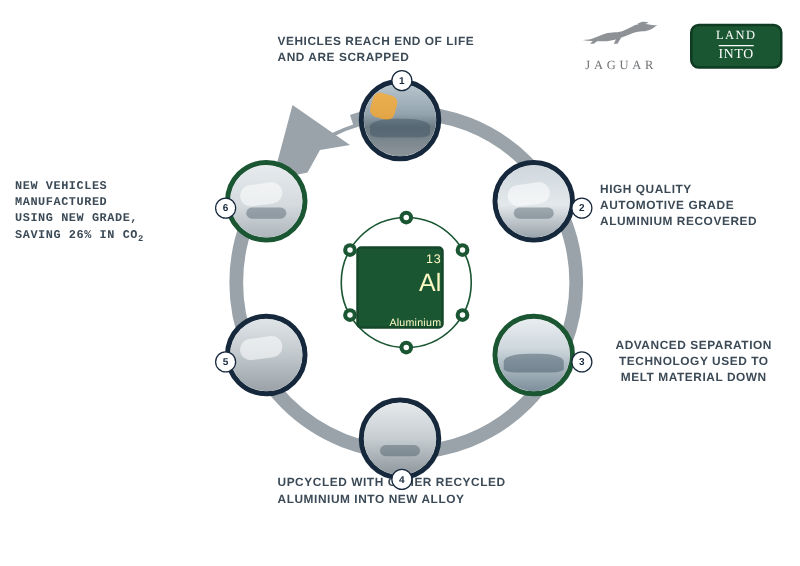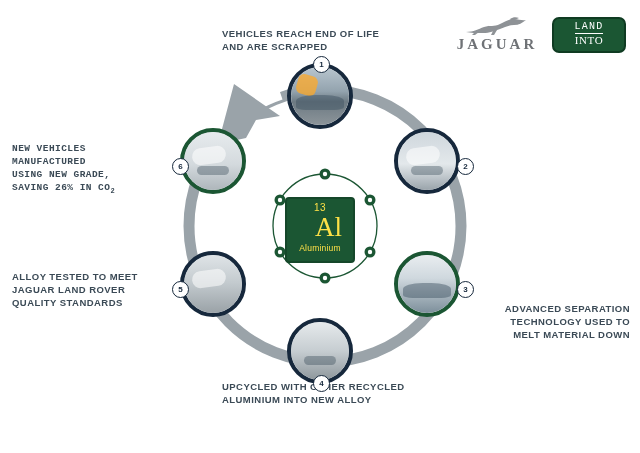--- a/index.html
+++ b/index.html
@@ -36,45 +36,44 @@
     align-items: center;
     width: 74px;
   }
   .jaguar-cat {
     width: 66px;
     height: 20px;
     position: relative;
   }
   .jaguar-cat svg { display: block; }
   .jaguar-word {
-    font-size: 15px;
+    font-size: 10px;
     letter-spacing: 3px;
     color: #6f7276;
     font-family: "Liberation Serif", serif;
-    margin-top: 0;
-    font-weight: bold;
+    margin-top: 11px;
   }
   .landrover-logo {
     width: 74px;
     height: 36px;
     border-radius: 7px;
     background: #1b5633;
     border: 2px solid #0f3b22;
     color: #ffffff;
     display: flex;
     flex-direction: column;
     align-items: center;
     justify-content: center;
     box-sizing: border-box;
     line-height: 1.05;
   }
   .lr-line1 {
     font-size: 10px;
     letter-spacing: 1.2px;
-    font-family: Liberation Mono, monospace;
+    font-family: Liberation Serif, serif;
   }
   .lr-line2 {
     font-size: 11px;
     letter-spacing: 0.6px;
     font-family: "Liberation Serif", serif;
     border-top: 1px solid #ffffff;
     padding-top: 1px;
     margin-top: 1px;
   }
 
@@ -147,55 +146,55 @@
   
   .element-tile {
     position: absolute;
     left: 285px;
     top: 197px;
     width: 70px;
     height: 66px;
     background: #1b5633;
     border: 2px solid #15472a;
     border-radius: 4px;
-    color: #fde047;
+    color: #fef9c3;
     box-sizing: border-box;
-    text-align: center;
+    text-align: right;
   }
   .el-num {
     font-size: 10px;
     margin-top: 3px;
     letter-spacing: 0.5px;
   }
   .el-sym {
-    font-size: 27px;
+    font-size: 20px;
     line-height: 26px;
-    font-family: Liberation Serif, serif;
+    font-family: Liberation Sans, sans-serif;
     margin-top: 1px;
     padding-left: 17px;
   }
   .el-name {
     font-size: 8.5px;
     letter-spacing: 0.2px;
-    margin-top: 3px;
+    margin-top: 13px;
   }
 
   
   .label {
     position: absolute;
     font-size: 9.5px;
     line-height: 13px;
     color: #3b4a56;
     letter-spacing: 0.45px;
     font-weight: bold;
     white-space: pre-line;
   }
   #label1 { left: 222px; top: 27px; width: 200px; text-align: left; }
   #label2 { left: 480px; top: 145px; width: 150px; text-align: left; }
-  #label3 { left: 480px; top: 270px; width: 150px; text-align: right; margin-top: 32px; }
+  #label3 { left: 480px; top: 270px; width: 150px; text-align: center; }
   #label4 { left: 222px; top: 380px; width: 200px; }
   #label5 { left: 12px; top: 270px; width: 155px; text-align: left; }
   #label6 { left: 12px; top: 142px; width: 155px; text-align: left; font-family: Liberation Mono, monospace; }
 
   .sub { font-size: 7px; vertical-align: sub; }
 </style>
 </head>
 <body>
 
 <div id="stage">
@@ -261,20 +260,23 @@
   <div class="label" id="label1">VEHICLES REACH END OF LIFE
 AND ARE SCRAPPED</div>
 
   <div class="node" id="node2">
     <div class="photo ph ph-car">
       <div class="ph-accent-b"></div>
       <div class="ph-accent-c"></div>
     </div>
   </div>
   <div class="node-badge" id="node2b">2</div>
+  <div class="label" id="label2">HIGH QUALITY
+AUTOMOTIVE GRADE
+ALUMINIUM RECOVERED</div>
 
   <div class="node" id="node3">
     <div class="photo ph ph-melt">
       <div class="ph-accent-a"></div>
     </div>
   </div>
   <div class="node-badge" id="node3b">3</div>
   <div class="label" id="label3">ADVANCED SEPARATION
 TECHNOLOGY USED TO
 MELT MATERIAL DOWN</div>
@@ -287,23 +289,20 @@
   <div class="node-badge" id="node4b">4</div>
   <div class="label" id="label4">UPCYCLED WITH OTHER RECYCLED
 ALUMINIUM INTO NEW ALLOY</div>
 
   <div class="node" id="node5">
     <div class="photo ph ph-test">
       <div class="ph-accent-b"></div>
     </div>
   </div>
   <div class="node-badge" id="node5b">5</div>
-  <div class="label" id="label5">ALLOY TESTED TO MEET
-JAGUAR LAND ROVER
-QUALITY STANDARDS</div>
 
   <div class="node" id="node6">
     <div class="photo ph ph-new">
       <div class="ph-accent-b"></div>
       <div class="ph-accent-c"></div>
     </div>
   </div>
   <div class="node-badge" id="node6b">6</div>
   <div class="label" id="label6"><span>NEW VEHICLES
 MANUFACTURED

